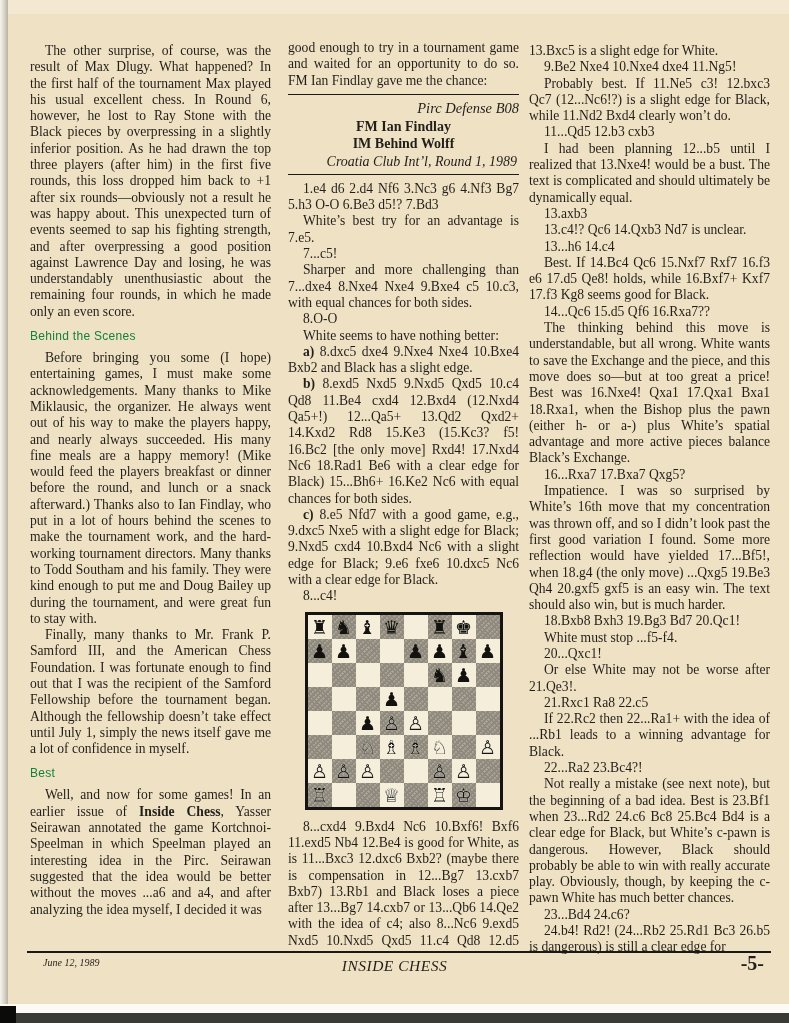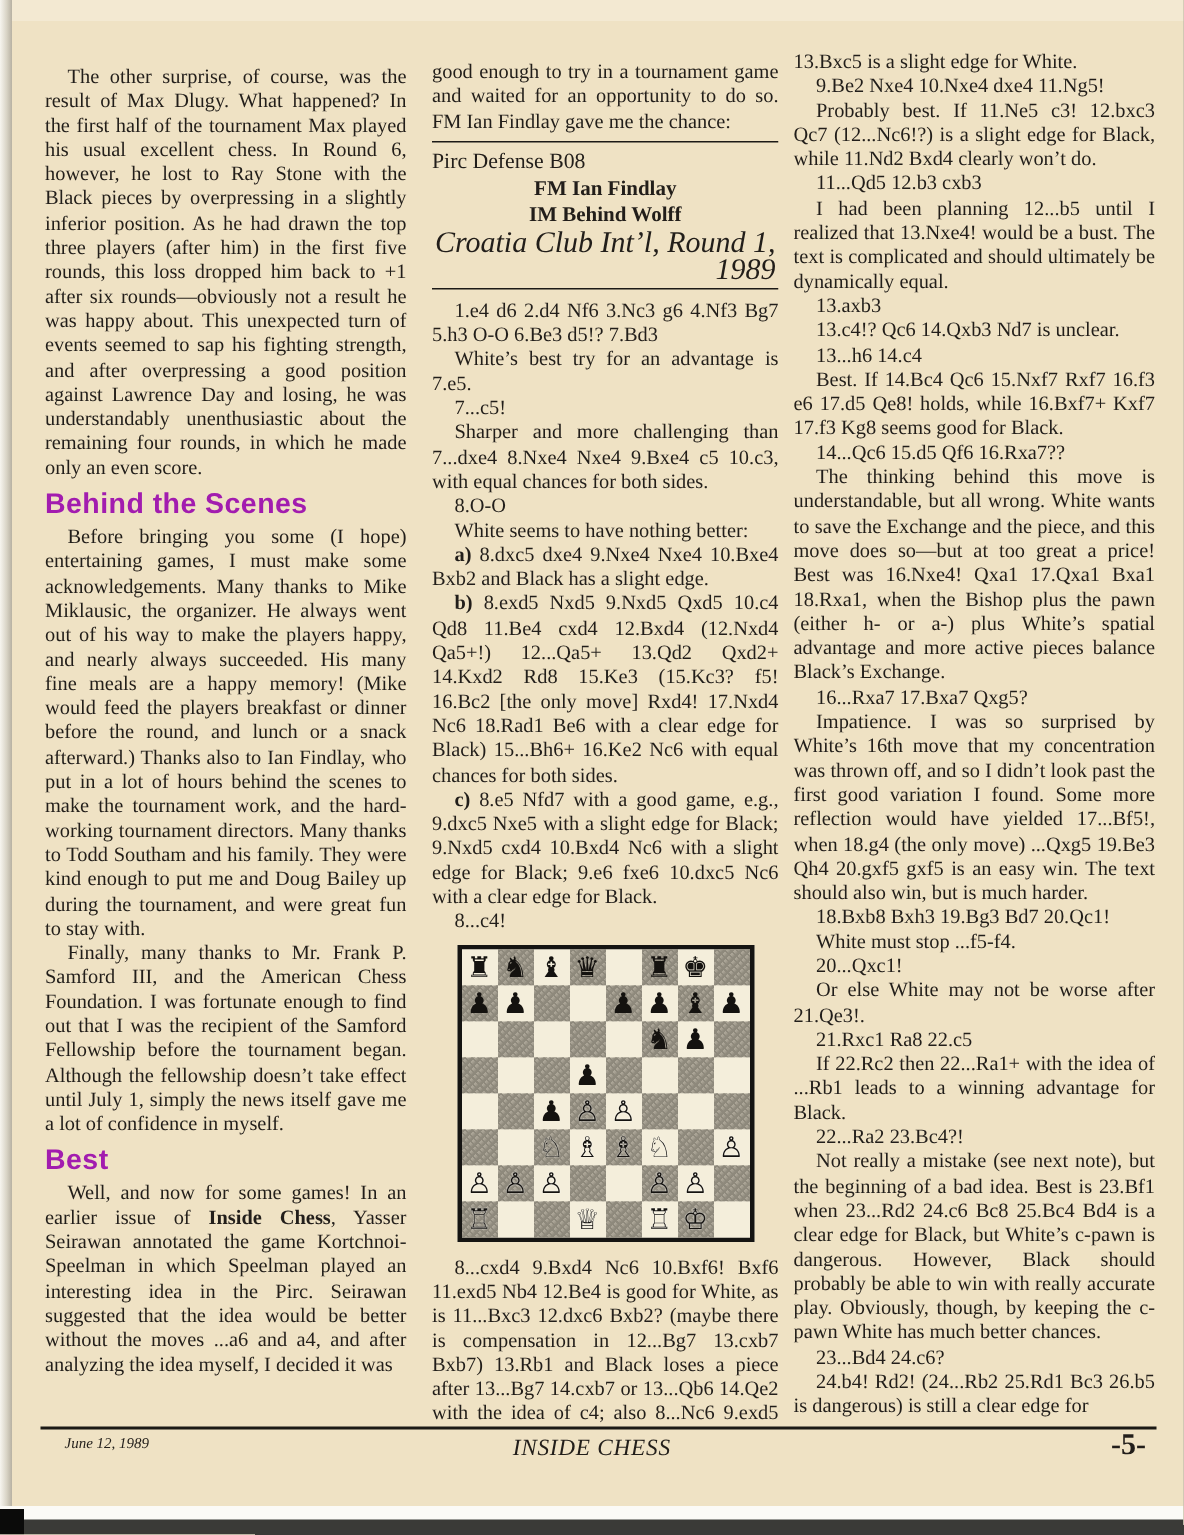--- a/index.html
+++ b/index.html
@@ -9,35 +9,35 @@
   .edge-left{position:absolute;left:0;top:0;width:8px;height:1023px;
              background:linear-gradient(90deg,#f7f5ef 0%,#d9d4c6 55%,#b7b1a2 100%);}
   .edge-top{position:absolute;left:0;top:0;width:789px;height:14px;background:#f3e9d2;}
   .edge-bottom-white{position:absolute;left:0;top:1004px;width:789px;height:12px;background:#fbfaf6;}
   .edge-bottom-dark{position:absolute;left:0;top:1013px;width:789px;height:10px;background:#3a3a37;}
   .edge-bottom-black{position:absolute;left:0;top:1006px;width:16px;height:17px;background:#0b0b0a;}
 
   .col{position:absolute;text-align:justify;font-size:13.6px;line-height:16.3px;overflow:hidden;}
   #col1{left:30px;top:43px;width:241px;height:908px;}
   #col2{left:288px;top:40px;width:231px;height:912px;}
-  #col3{left:529px;top:33px;width:241px;height:918px;}
+  #col3{left:529px;top:43px;width:241px;height:918px;}
   .col p{margin:0;}
   .indent{text-indent:15px;}
   .moveline{font-weight:normal;}
   .bold{font-weight:bold;}
   h3.heading{margin:7px 0 4px 0;font-family:"Liberation Sans",sans-serif;
-             font-size:19px;line-height:19px;font-weight:bold;color:#a21caf;
+             font-size:12px;line-height:19px;font-weight:normal;color:#15803d;
              letter-spacing:.3px;text-align:left;}
 
   
   .game-header{margin:5px 0 6px 0;}
   .rule{height:0;border-top:1.6px solid #1c1a17;margin:3px 0;}
-  .gh-opening{text-align:left;font-size:14.5px;line-height:20px;}
+  .gh-opening{text-align:right;font-style:italic;font-size:14.5px;line-height:20px;}
   .gh-player{font-weight:bold;font-size:14px;line-height:17.5px;text-align:center;}
-  .gh-event{font-style:italic;font-size:20px;line-height:18px;text-align:right;padding-right:2px;}
+  .gh-event{font-style:italic;font-size:14px;line-height:18px;text-align:right;padding-right:2px;}
 
   
   .board-wrap{margin:7px auto 9px auto;width:198px;}
   .board{width:192px;border:3px solid #151412;background:#f4eedb;
          display:grid;grid-template-columns:repeat(8,24px);grid-template-rows:repeat(8,24px);}
   .sq{width:24px;height:24px;display:flex;align-items:center;justify-content:center;
       font-family:"DejaVu Sans",sans-serif;font-size:19px;line-height:24px;color:#14120f;}
   .sq.light{background:#f4eedb;}
   .sq.dark{background-color:#aaa496;
       background-image:repeating-linear-gradient(45deg,#8e897c 0 1px,rgba(0,0,0,0) 1px 3px),

